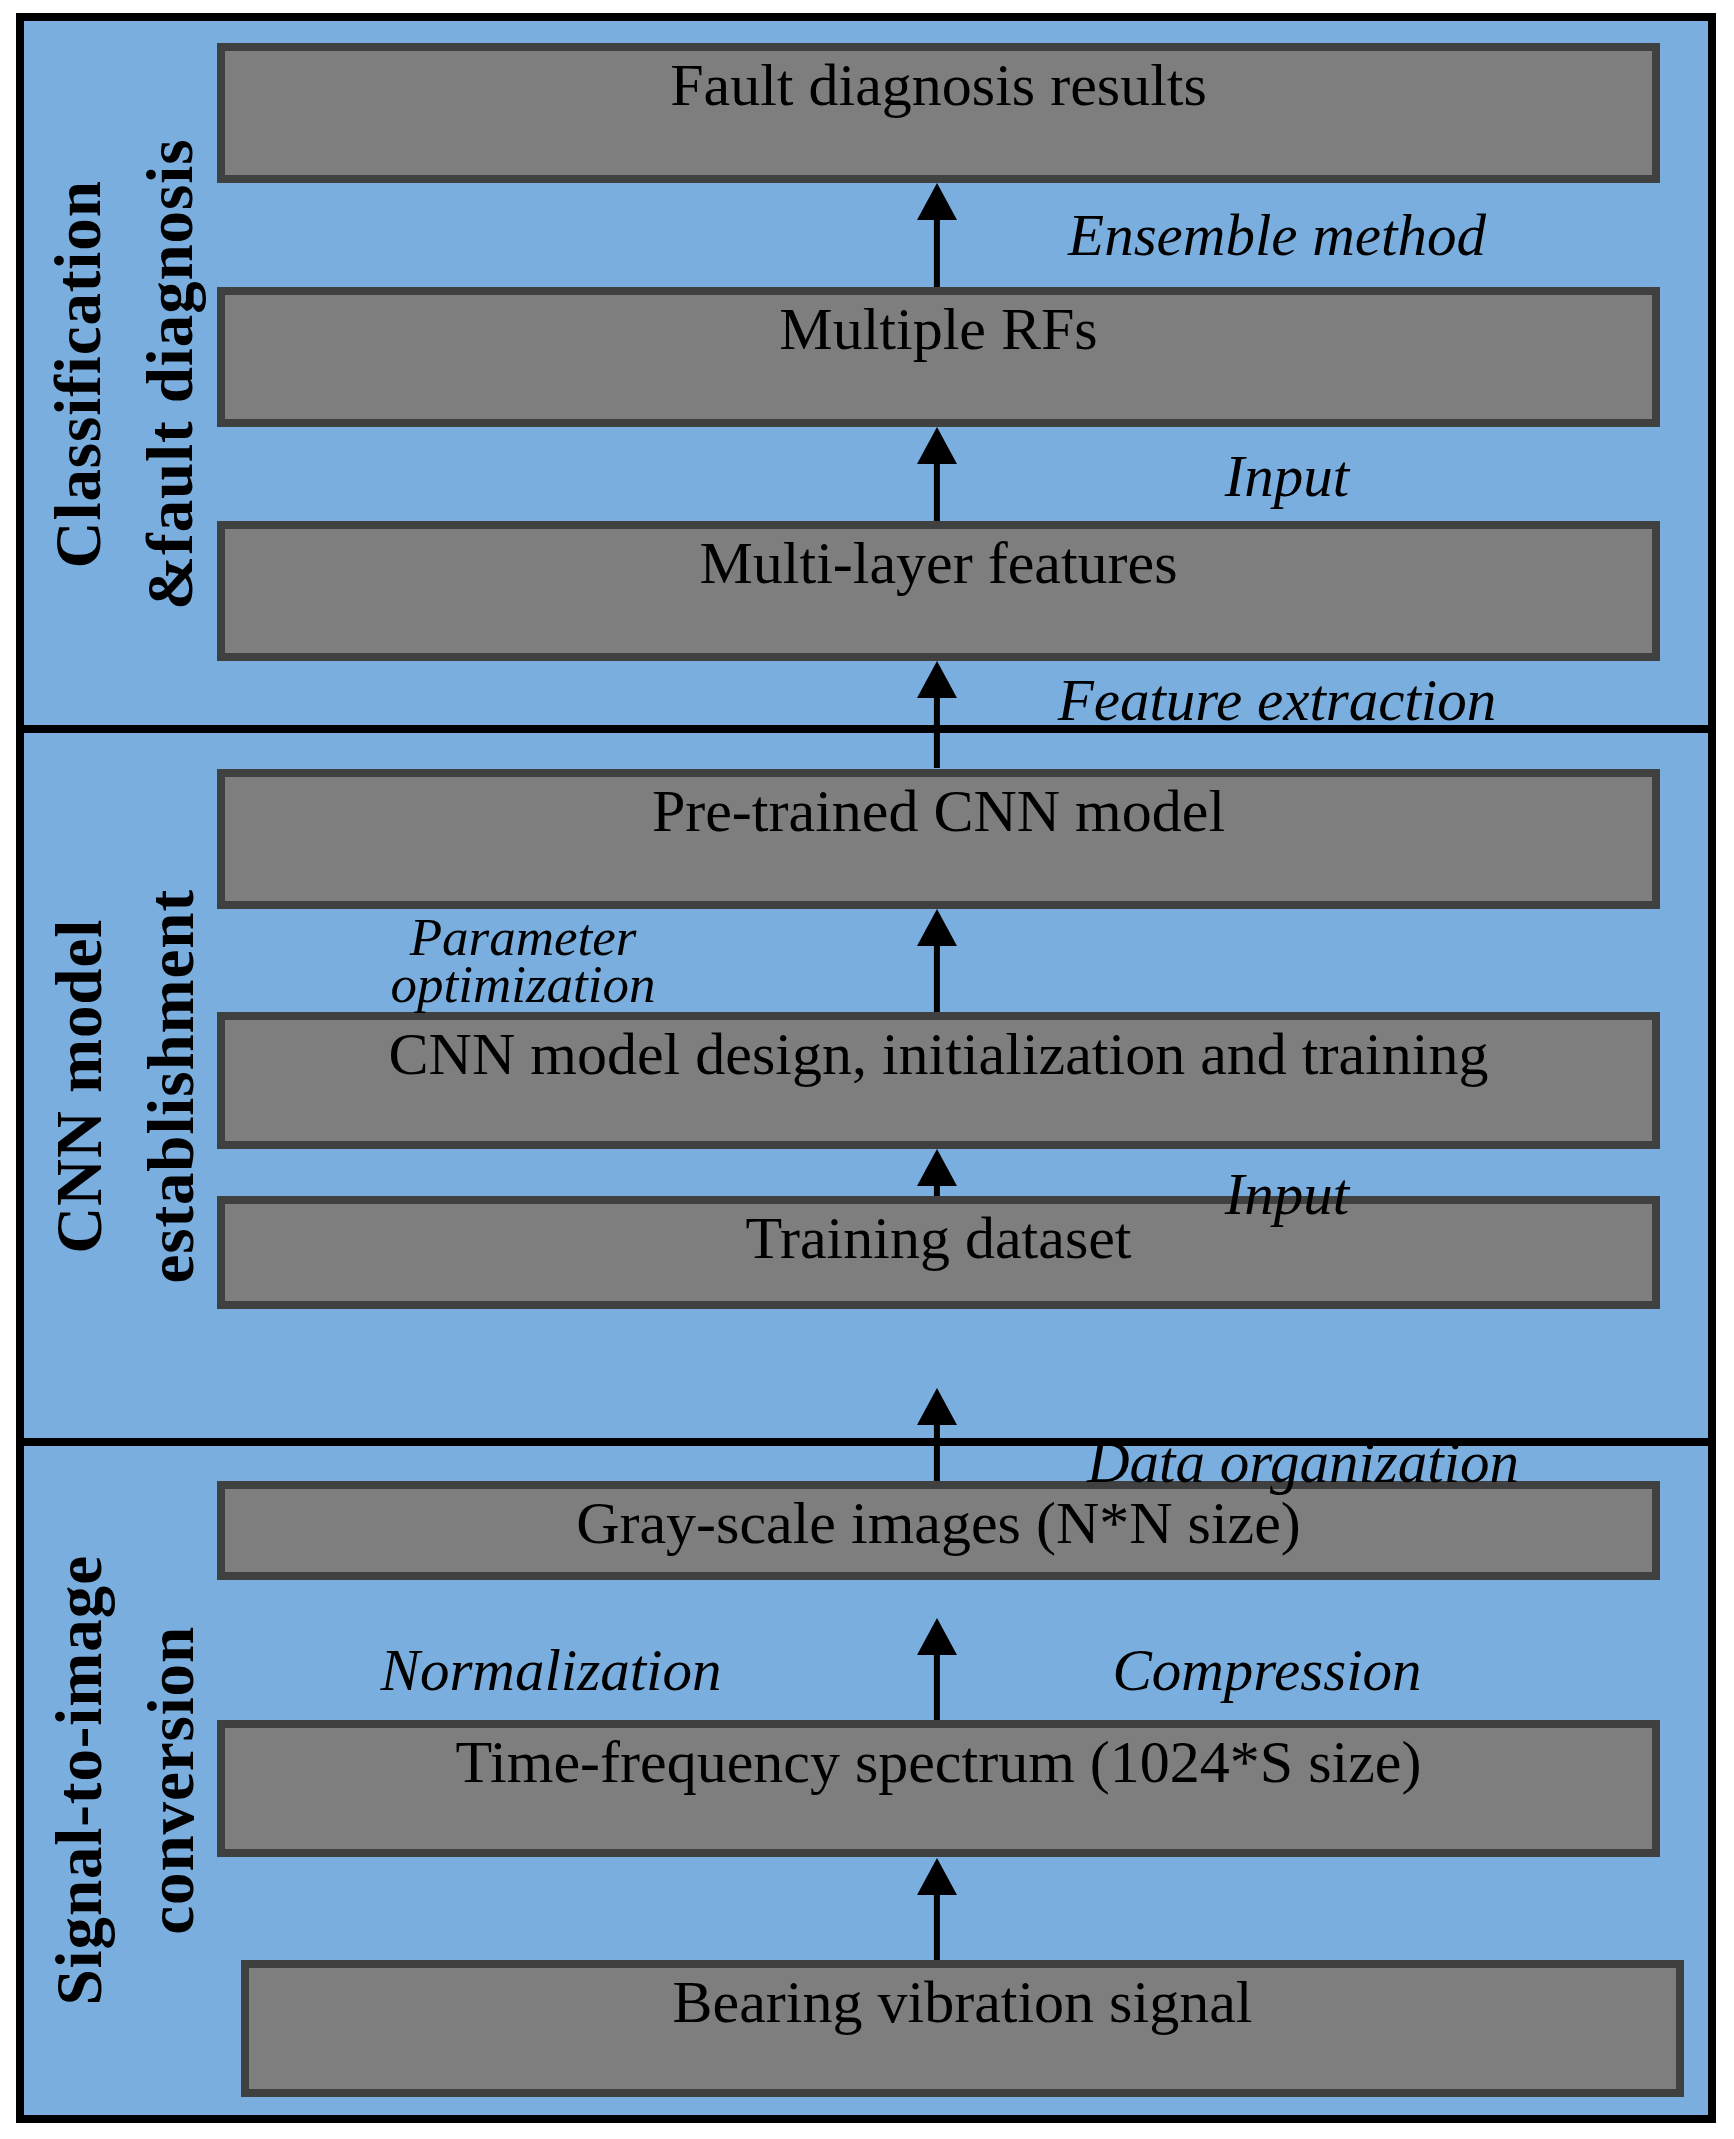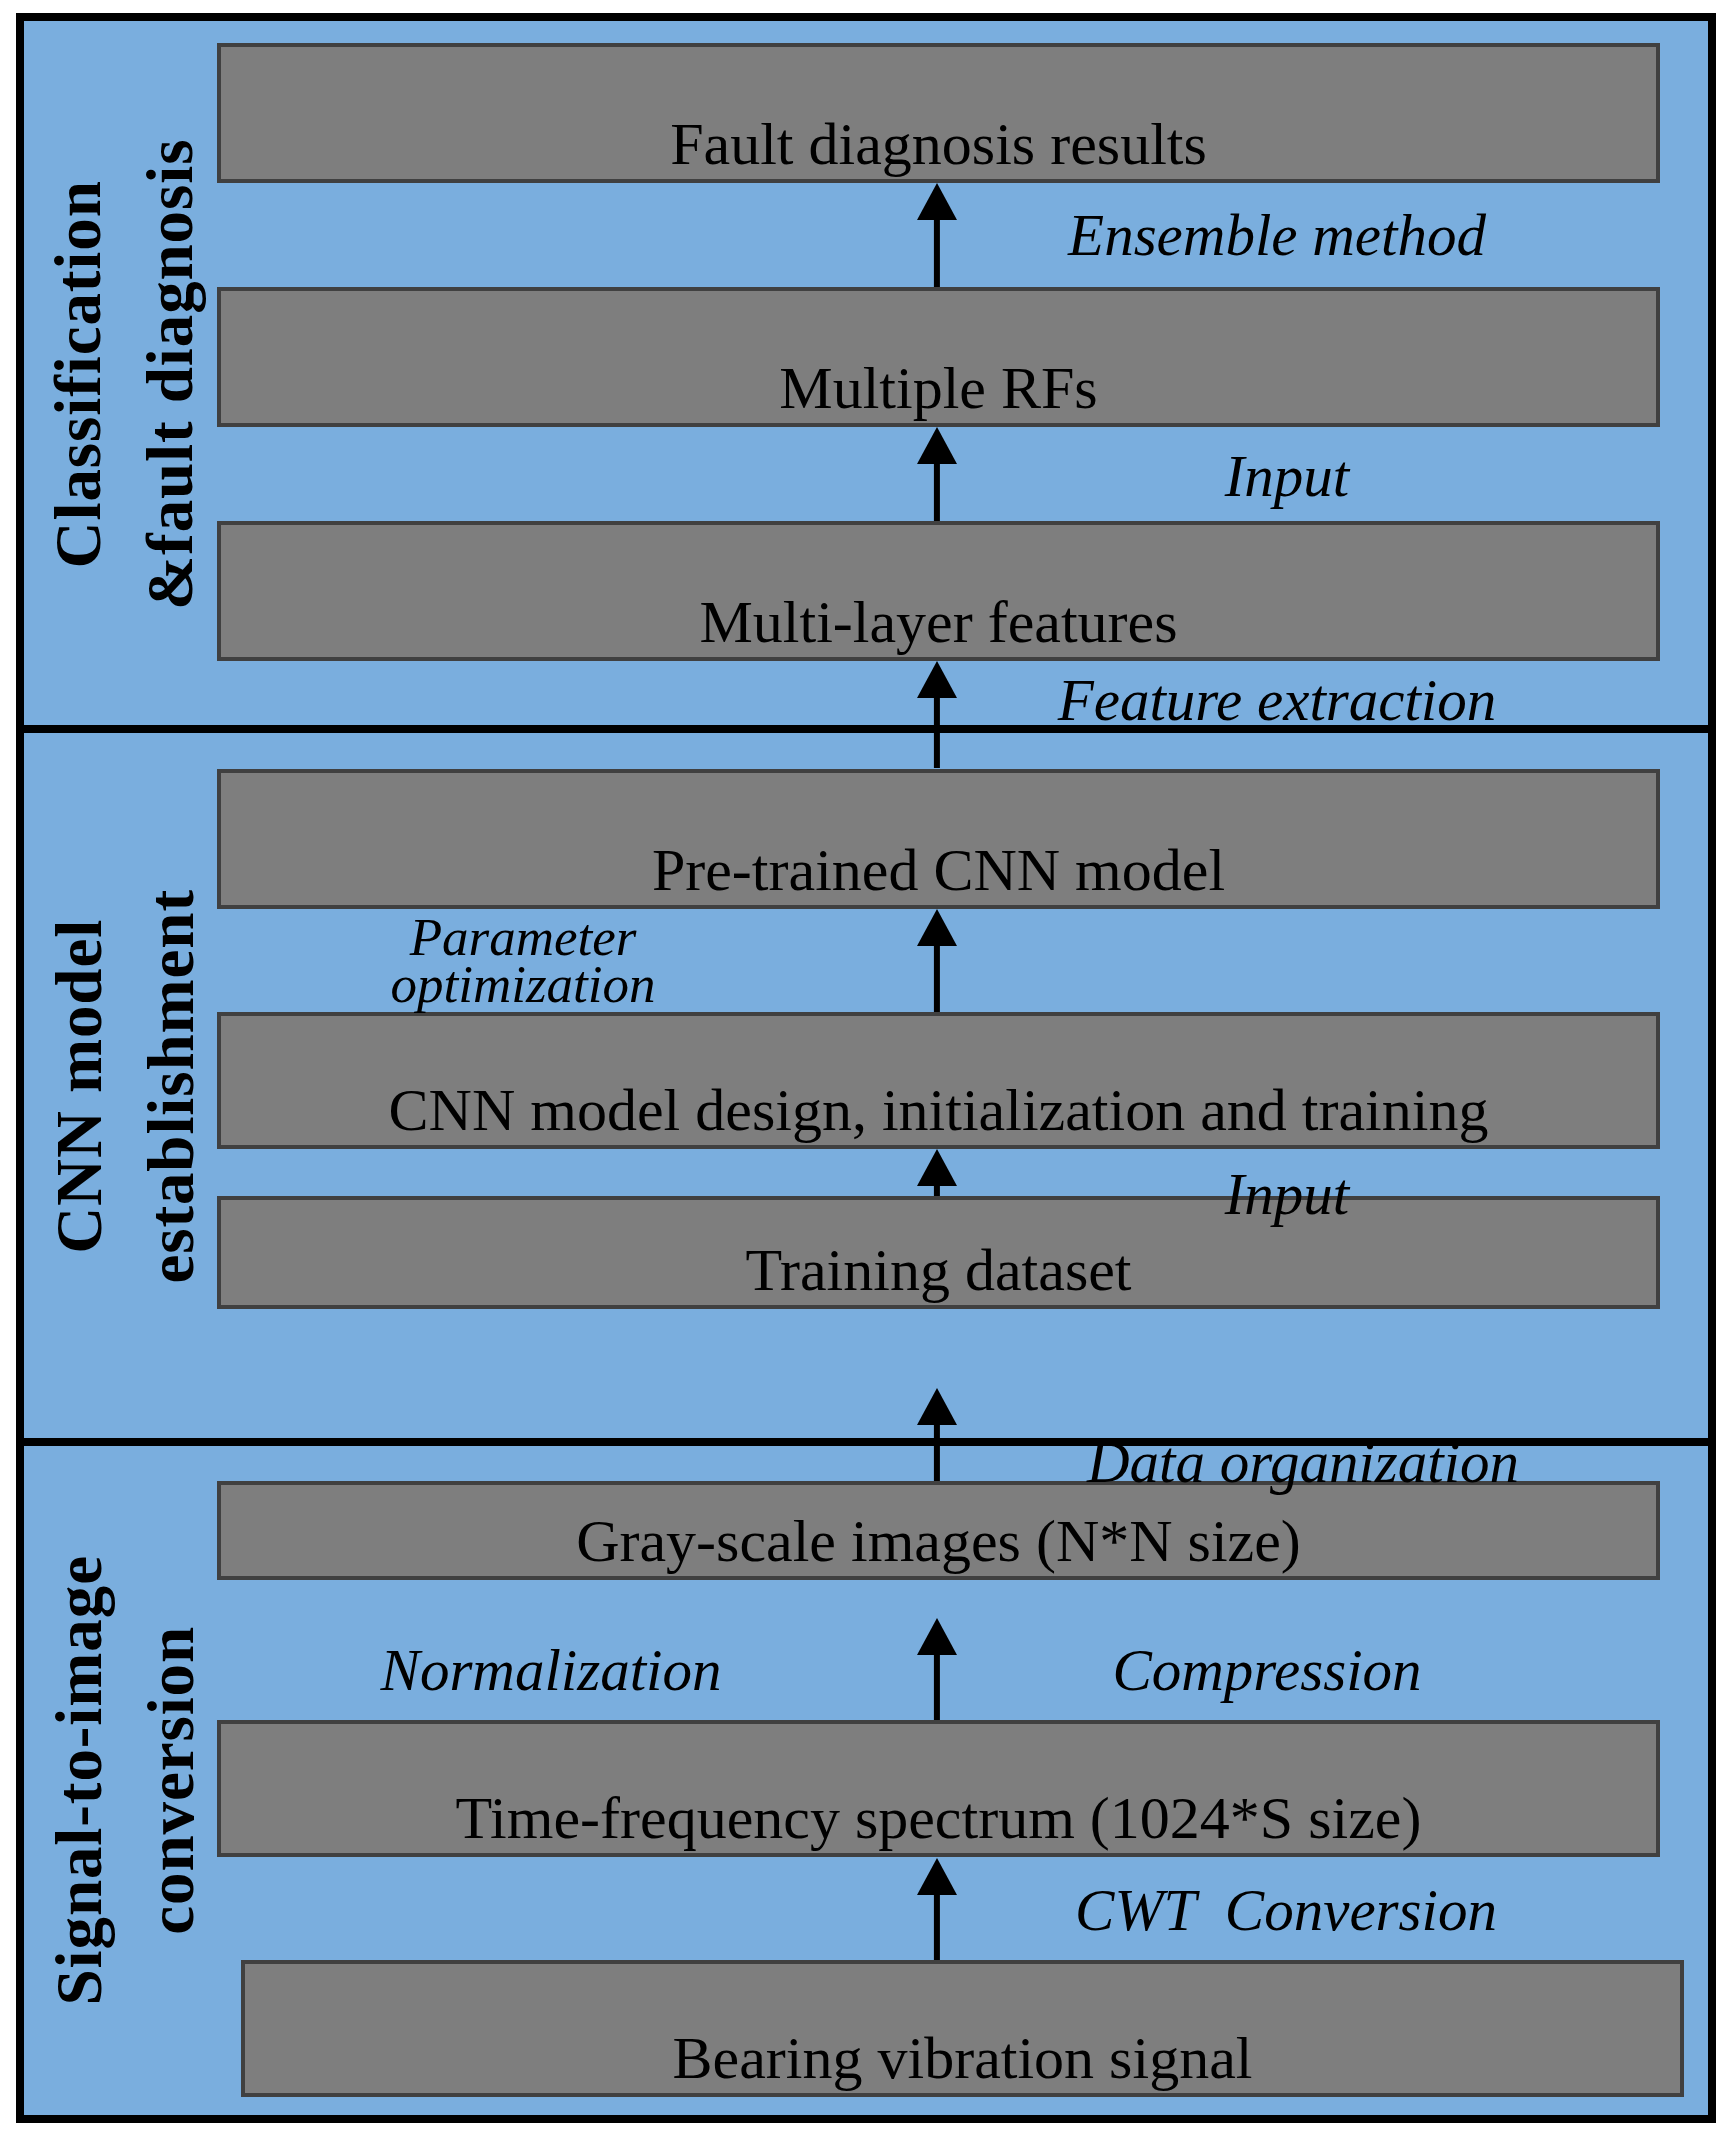--- a/index.html
+++ b/index.html
@@ -3,21 +3,21 @@
 <meta charset="utf-8">
 <style>
   html,body{margin:0;padding:0;background:#ffffff;}
   body{width:1734px;height:2139px;position:relative;font-family:"Liberation Serif","DejaVu Serif",serif;color:#000;}
   #stage{position:absolute;left:0;top:0;width:1734px;height:2139px;}
 
   .section{position:absolute;left:16px;width:1700px;background:#7AAEDE;border:8.9px solid #000;box-sizing:border-box;z-index:1;}
   .side-label{position:absolute;left:0;top:0;width:202px;height:100%;display:flex;align-items:center;justify-content:center;}
   .side-text{transform:rotate(-90deg);white-space:pre;text-align:center;font-weight:bold;font-size:65px;line-height:1.42;letter-spacing:0.9px;}
 
-  .box{position:absolute;left:217px;width:1443px;background:#7E7E7E;border:4px solid #404040;box-sizing:border-box;display:flex;align-items:flex-end;justify-content:center;z-index:3;}
+  .box{position:absolute;left:217px;width:1443px;background:#7E7E7E;border:8px solid #404040;box-sizing:border-box;display:flex;align-items:flex-start;justify-content:center;z-index:3;}
   .box-text{font-size:60px;white-space:pre;text-align:center;}
 
   .arrow{position:absolute;transform:translateX(-50%);z-index:2;}
   .arrow-head{width:0;height:0;border-left:20.4px solid transparent;border-right:20.4px solid transparent;border-bottom:37px solid #000;margin:0 auto;}
   .arrow-shaft{position:absolute;left:50%;transform:translateX(-50%);top:32px;bottom:0;width:6.2px;background:#000;}
 
   .alabel{position:absolute;transform:translate(-50%,-50%);font-style:italic;font-size:59px;white-space:pre;text-align:center;z-index:4;line-height:1.0;}
   .alabel.two-line{font-size:53px;line-height:0.88;}
 </style>
 </head>
@@ -107,16 +107,15 @@
 
   <div class="alabel" style="left:1277px;top:235px;">Ensemble method</div>
   <div class="alabel" style="left:1287px;top:476px;">Input</div>
   <div class="alabel" style="left:1277px;top:700px;">Feature extraction</div>
   <div class="alabel two-line" style="left:523px;top:961px;">Parameter
 optimization</div>
   <div class="alabel" style="left:1287px;top:1194px;">Input</div>
   <div class="alabel" style="left:1303px;top:1414px;margin-top:48px;">Data organization</div>
   <div class="alabel" style="left:551px;top:1670px;">Normalization</div>
   <div class="alabel" style="left:1267px;top:1670px;">Compression</div>
-  <div class="alabel" style="left:1286px;top:1910px;">CWT  Conversion</div>
 
 </div>
 
 
 </body></html>

